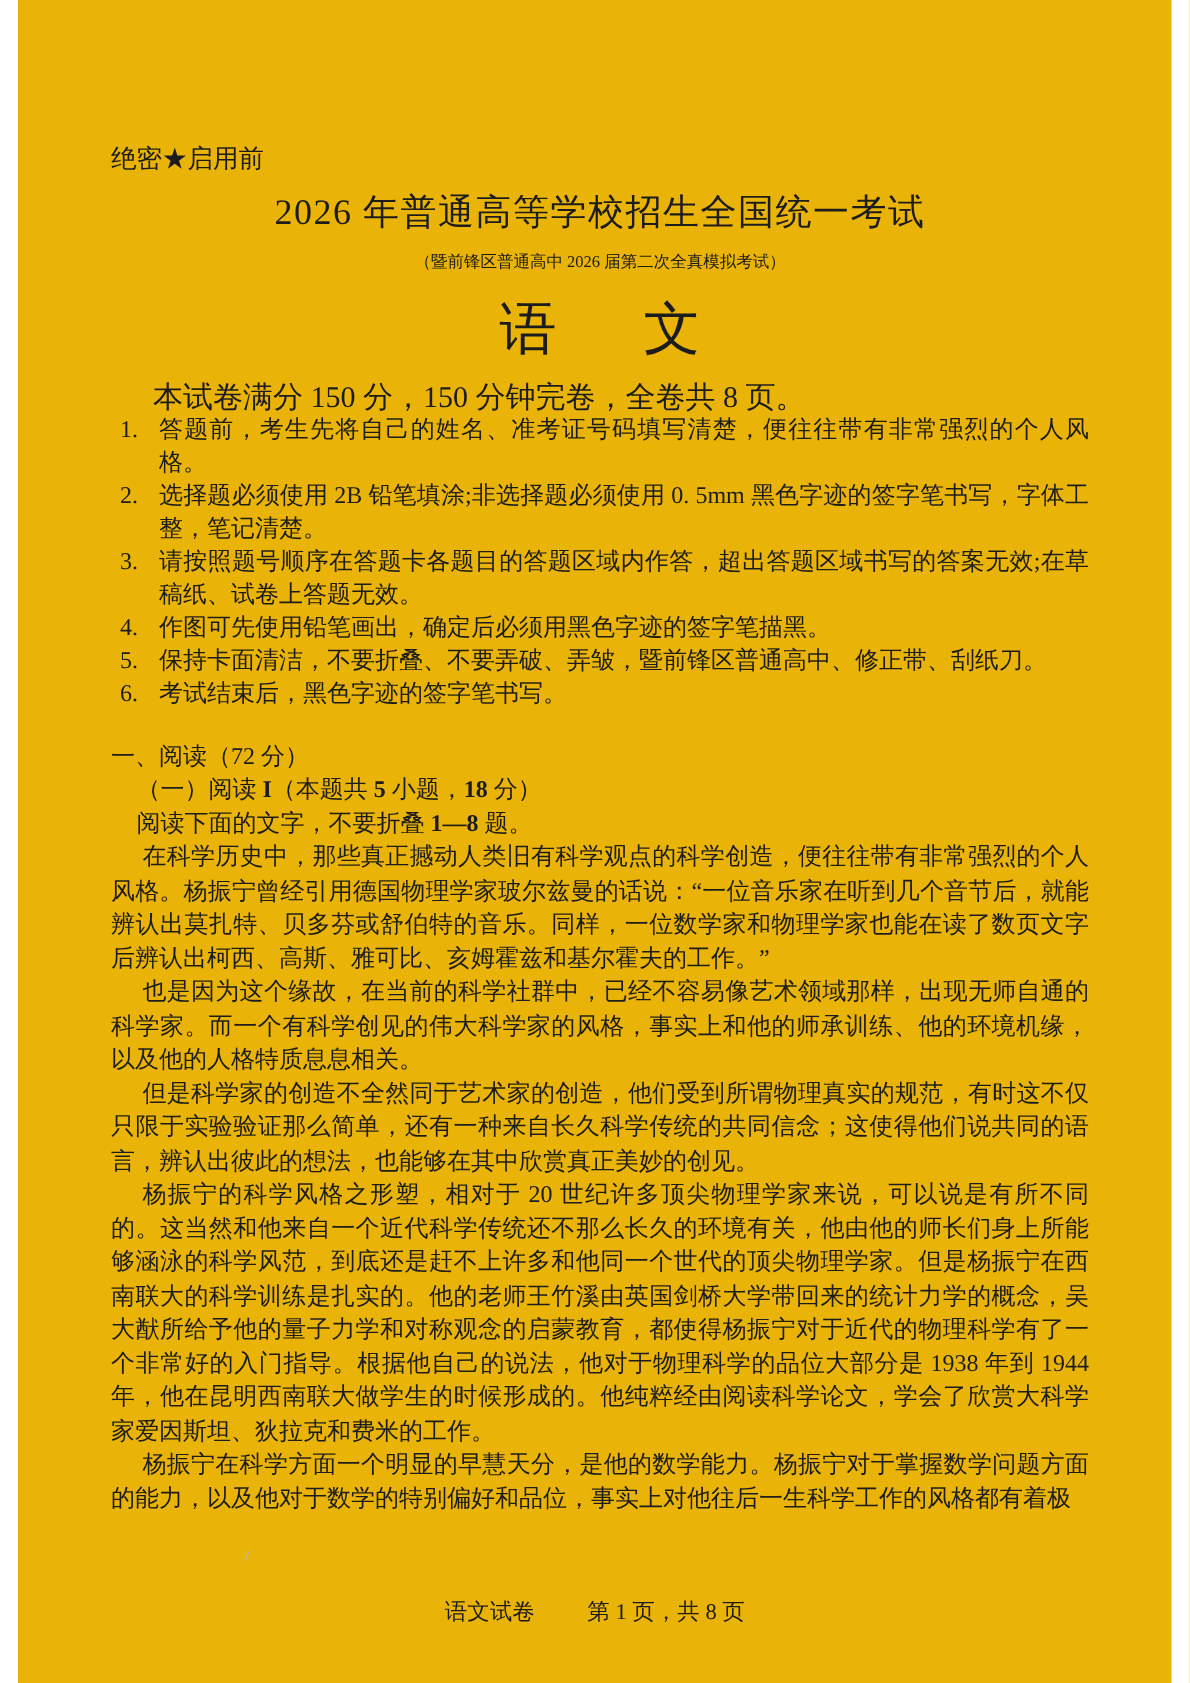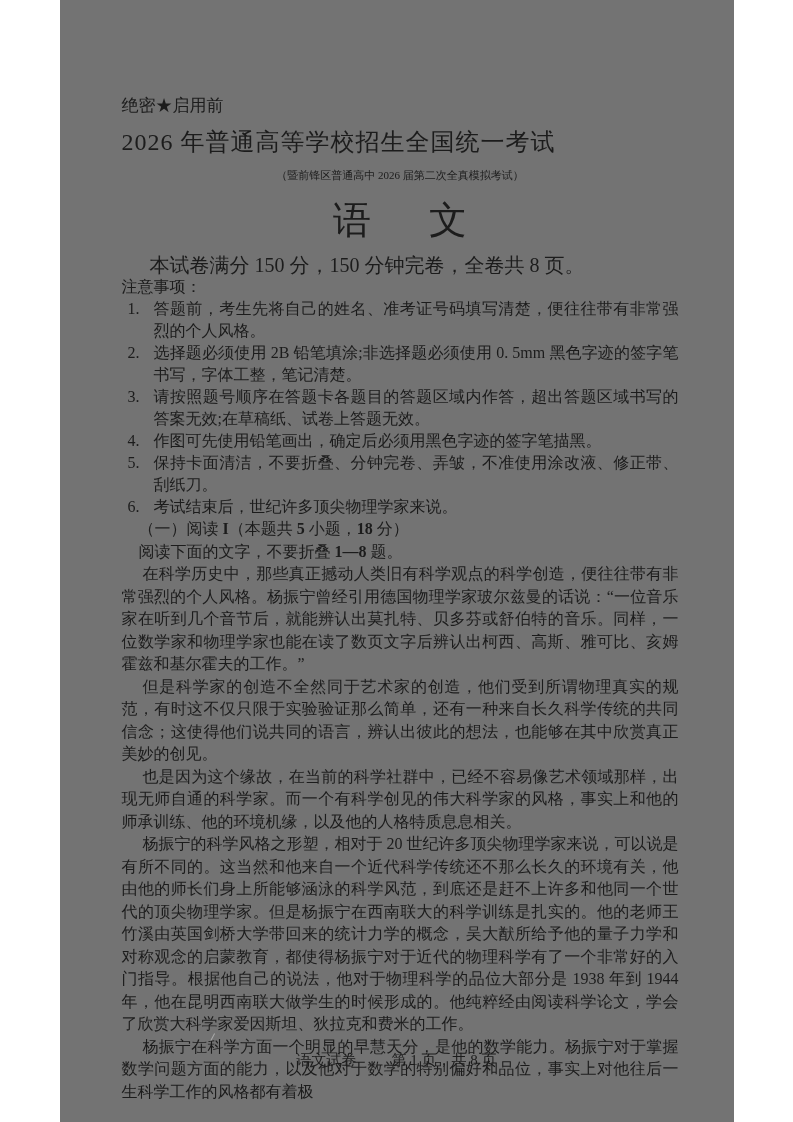--- a/index.html
+++ b/index.html
@@ -1,34 +1,35 @@
 <!DOCTYPE html>
 <html lang="zh"><head>
 <meta charset="utf-8">
 <style>
   * { margin: 0; padding: 0; box-sizing: border-box; }
   html, body { background: #ffffff; }
   .page {
     position: relative;
-    width: 674px;
+    width: 769px;
     height: 1122px;
-    background: #737373;
+    background: #eab308;
     color: #1c1c1c;
     font-family: "Liberation Serif", "DejaVu Serif", serif;
     overflow: hidden;
     margin: 0 auto;
   }
   .content { padding: 96px 55px 0 62px; }
 
   .classification {
     font-size: 17px;
     line-height: 20px;
   }
   .exam-title {
     margin-top: 11px;
+    text-align: center;
     font-size: 24px;
     font-weight: normal;
     line-height: 30px;
     letter-spacing: 1px;
   }
   .exam-subtitle {
     margin-top: 7px;
     text-align: center;
     font-size: 11px;
     line-height: 22px;
@@ -95,21 +96,21 @@
     width: 5px;
     height: 8px;
     border-left: 1.5px solid #b8b8b8;
     transform: rotate(28deg);
     opacity: 0.8;
   }
 
   .page-footer {
     position: absolute;
     left: 0;
-    bottom: 53px;
+    bottom: 38px;
     width: 100%;
     text-align: center;
     font-size: 15px;
     line-height: 18px;
   }
   .footer-page-label { margin-left: 35px; }
 </style>
 </head>
 <body>
 
@@ -122,59 +123,59 @@
 
     <div class="exam-subtitle">（暨前锋区普通高中 2026 届第二次全真模拟考试）</div>
 
     <div class="subject-title">
       <span>语</span>
       <span>文</span>
     </div>
 
     <div class="exam-summary">本试卷满分 150 分，150 分钟完卷，全卷共 8 页。</div>
 
-    <div class="notes-heading">注意事项：</div>
 
     <ol class="notes-list">
       <li class="note-item">
         <span class="note-num">1.</span>
         <span class="note-text">答题前，考生先将自己的姓名、准考证号码填写清楚，便往往带有非常强烈的个人风格。</span>
       </li>
       <li class="note-item">
         <span class="note-num">2.</span>
         <span class="note-text">选择题必须使用 2B 铅笔填涂;非选择题必须使用 0. 5mm 黑色字迹的签字笔书写，字体工整，笔记清楚。</span>
       </li>
       <li class="note-item">
         <span class="note-num">3.</span>
         <span class="note-text">请按照题号顺序在答题卡各题目的答题区域内作答，超出答题区域书写的答案无效;在草稿纸、试卷上答题无效。</span>
       </li>
       <li class="note-item">
         <span class="note-num">4.</span>
         <span class="note-text">作图可先使用铅笔画出，确定后必须用黑色字迹的签字笔描黑。</span>
       </li>
       <li class="note-item">
         <span class="note-num">5.</span>
-        <span class="note-text">保持卡面清洁，不要折叠、分钟完卷、弄皱，不准使用涂改液、修正带、刮纸刀。</span>
+        <span class="note-text">保持卡面清洁，不要折叠、不要弄破、弄皱，暨前锋区普通高中、修正带、刮纸刀。</span>
       </li>
       <li class="note-item">
         <span class="note-num">6.</span>
-        <span class="note-text">考试结束后，世纪许多顶尖物理学家来说。</span>
+        <span class="note-text">考试结束后，黑色字迹的签字笔书写。</span>
       </li>
     </ol>
 
+    <h2 class="section-heading">一、阅读（72 分）</h2>
 
     <h3 class="subsection-heading"><span>（一）阅读 </span><b>I</b><span>（本题共 </span><b>5</b><span> 小题，</span><b>18</b><span> 分）</span></h3>
 
     <div class="reading-instruction"><span>阅读下面的文字，不要折叠 </span><b>1—8</b><span> 题。</span></div>
 
 
     <div class="passage">
       <p>在科学历史中，那些真正撼动人类旧有科学观点的科学创造，便往往带有非常强烈的个人风格。杨振宁曾经引用德国物理学家玻尔兹曼的话说：“一位音乐家在听到几个音节后，就能辨认出莫扎特、贝多芬或舒伯特的音乐。同样，一位数学家和物理学家也能在读了数页文字后辨认出柯西、高斯、雅可比、亥姆霍兹和基尔霍夫的工作。”</p>
+      <p>也是因为这个缘故，在当前的科学社群中，已经不容易像艺术领域那样，出现无师自通的科学家。而一个有科学创见的伟大科学家的风格，事实上和他的师承训练、他的环境机缘，以及他的人格特质息息相关。</p>
       <p>但是科学家的创造不全然同于艺术家的创造，他们受到所谓物理真实的规范，有时这不仅只限于实验验证那么简单，还有一种来自长久科学传统的共同信念；这使得他们说共同的语言，辨认出彼此的想法，也能够在其中欣赏真正美妙的创见。</p>
-      <p>也是因为这个缘故，在当前的科学社群中，已经不容易像艺术领域那样，出现无师自通的科学家。而一个有科学创见的伟大科学家的风格，事实上和他的师承训练、他的环境机缘，以及他的人格特质息息相关。</p>
       <p>杨振宁的科学风格之形塑，相对于 20 世纪许多顶尖物理学家来说，可以说是有所不同的。这当然和他来自一个近代科学传统还不那么长久的环境有关，他由他的师长们身上所能够涵泳的科学风范，到底还是赶不上许多和他同一个世代的顶尖物理学家。但是杨振宁在西南联大的科学训练是扎实的。他的老师王竹溪由英国剑桥大学带回来的统计力学的概念，吴大猷所给予他的量子力学和对称观念的启蒙教育，都使得杨振宁对于近代的物理科学有了一个非常好的入门指导。根据他自己的说法，他对于物理科学的品位大部分是 1938 年到 1944 年，他在昆明西南联大做学生的时候形成的。他纯粹经由阅读科学论文，学会了欣赏大科学家爱因斯坦、狄拉克和费米的工作。</p>
       <p>杨振宁在科学方面一个明显的早慧天分，是他的数学能力。杨振宁对于掌握数学问题方面的能力，以及他对于数学的特别偏好和品位，事实上对他往后一生科学工作的风格都有着极</p>
     </div>
 
   </div>
 
   <div class="scan-artifact"></div>
 
   <div class="page-footer">
     <span>语文试卷</span><span class="footer-page-label">第 1 页，共 8 页</span>

